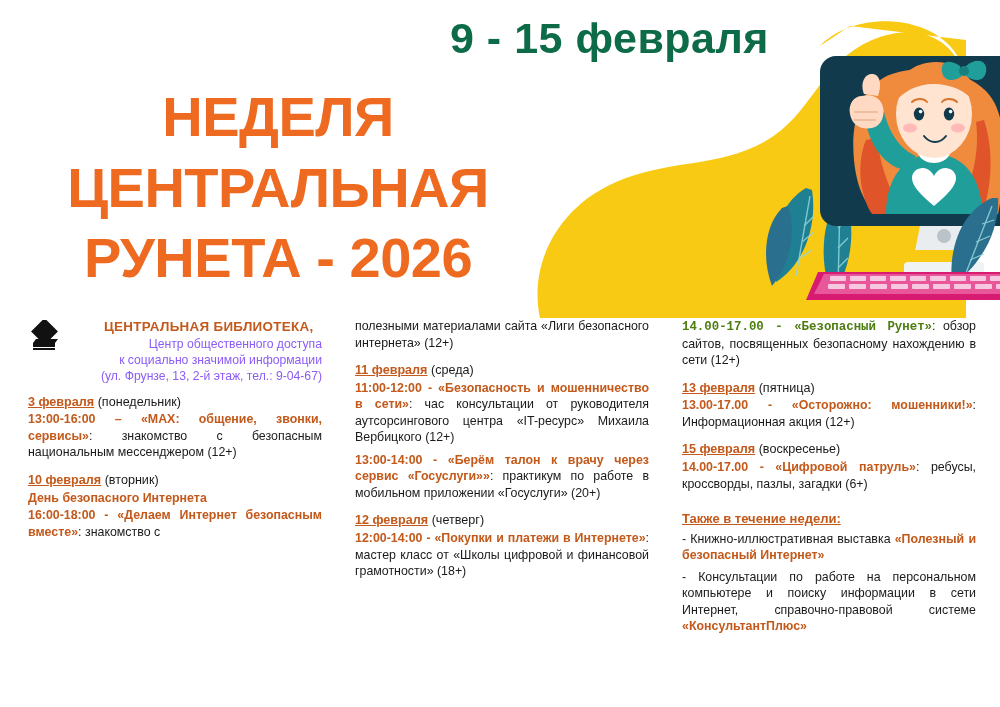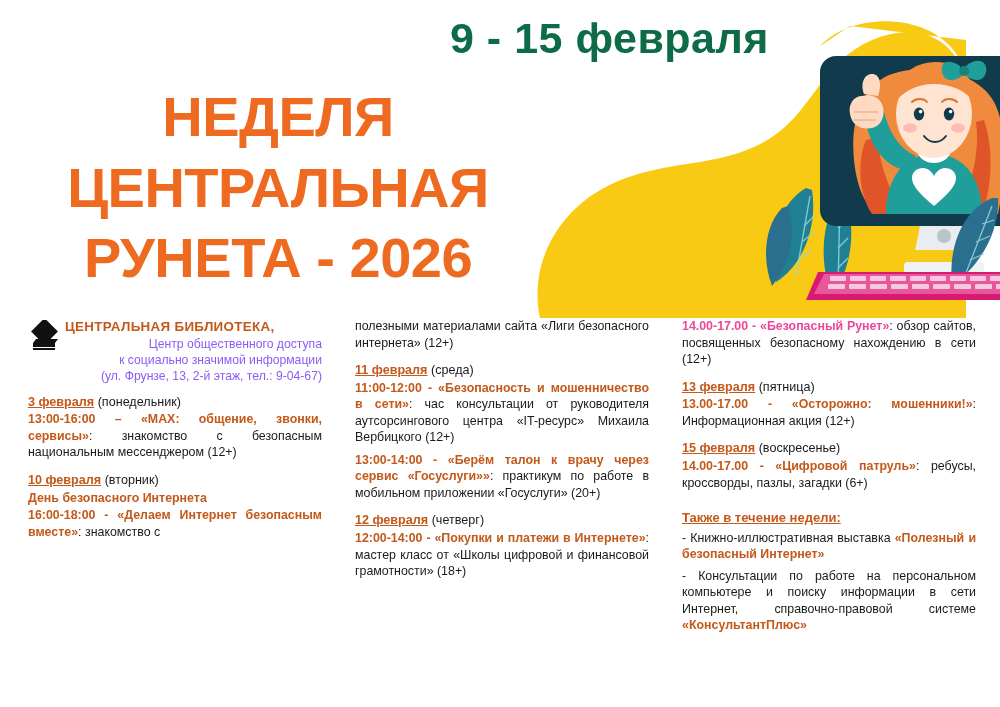--- a/index.html
+++ b/index.html
@@ -74,21 +74,21 @@
     position: relative;
     min-height: 60px;
     margin-bottom: 9px;
   }
   #library-icon {
     position: absolute;
     left: 0; top: 2px;
     width: 34px; height: 34px;
   }
   #library-name {
-    margin: 0 0 1px 17px;
+    margin: 0 0 1px 56px;
     font-size: 13.4px;
     font-weight: bold;
     color: #c3591a;
     letter-spacing: 0.3px;
     padding-left: 20px;
   }
   .lib-sub {
     margin: 0;
     padding-left: 40px;
     text-align: right;
@@ -131,21 +131,21 @@
     font-weight: bold;
     color: #c3591a;
   }
   .cont-para {
     margin: 0 0 11px 0;
     text-align: justify;
     text-justify: inter-word;
     font-size: 12.4px;
     line-height: 1.33;
   }
-  .cont-para .hl { font-weight: bold; color: #ec4899; }
+  .cont-para .hl { font-weight: bold; color: #4d7c0f; font-family: Liberation Mono, monospace; }
 
   
   #also-head {
     margin: 0 0 3px 0;
     font-size: 13px;
     font-weight: bold;
     color: #c3591a;
     text-decoration: underline;
   }
   .also-item {

